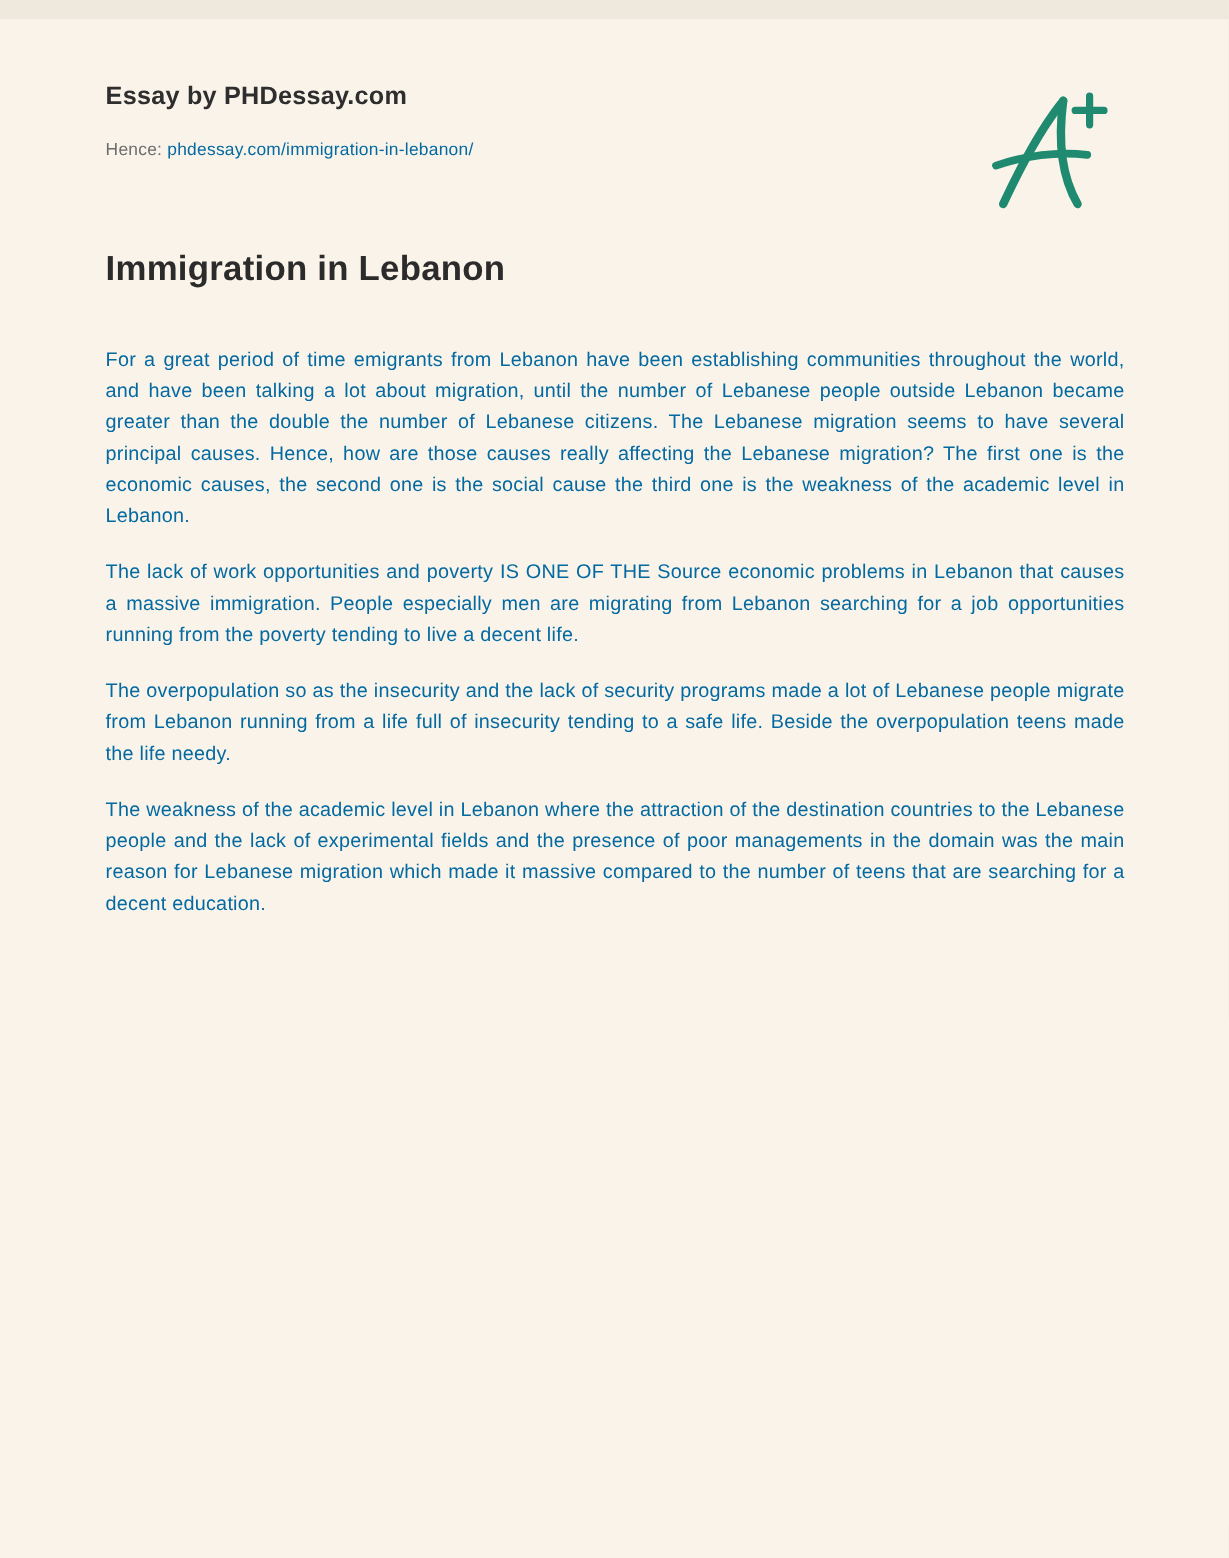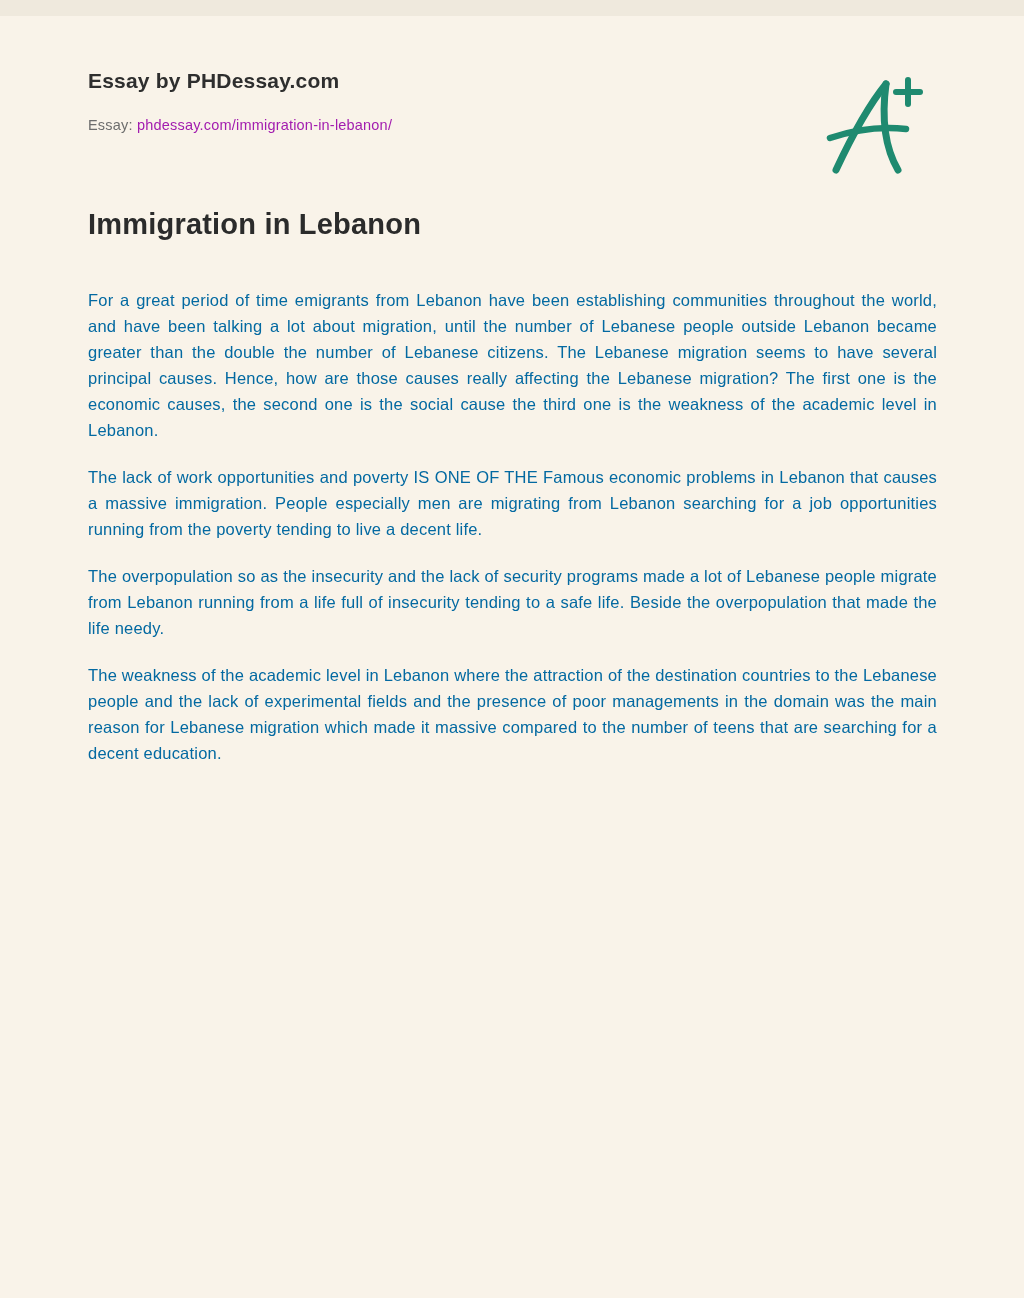--- a/index.html
+++ b/index.html
@@ -27,21 +27,21 @@
   }
   .source-line {
     position: absolute;
     left: 88px;
     top: 101px;
     font-size: 14.5px;
     color: #6d6d6d;
     letter-spacing: 0.2px;
   }
   .source-line a {
-    color: #a21caf;
+    color: #0369a1;
     text-decoration: none;
     cursor: pointer;
   }
   .logo {
     position: absolute;
     left: 826px;
     top: 58px;
     width: 98px;
     height: 104px;
   }
@@ -71,21 +71,21 @@
   }
 </style>
 </head>
 <body>
 
 <div class="page">
 
   <div class="essay-by">Essay by PHDessay.com</div>
 
   <div class="source-line">
-    <span>Essay:</span>
+    <span>Hence:</span>
     <a href="#">phdessay.com/immigration-in-lebanon/</a>
   </div>
 
   <div class="logo">
     <svg width="98" height="104" viewBox="0 0 98 104" fill="none" xmlns="http://www.w3.org/2000/svg">
 
       <path d="M10 96 C 24 66, 42 32, 60 10" stroke="#1f8a70" stroke-width="7" stroke-linecap="round" fill="none"></path>
 
       <path d="M60 10 C 56 40, 58 72, 72 96" stroke="#1f8a70" stroke-width="7" stroke-linecap="round" fill="none"></path>
 
@@ -94,18 +94,18 @@
       <path d="M82 6 L 82 30" stroke="#1f8a70" stroke-width="6" stroke-linecap="round" fill="none"></path>
 
       <path d="M70 18 L 94 18" stroke="#1f8a70" stroke-width="6" stroke-linecap="round" fill="none"></path>
     </svg>
   </div>
 
   <h1 class="page-title" style="margin:0;text-align:right;">Immigration in Lebanon</h1>
 
   <div class="article-body">
     <p>For a great period of time emigrants from Lebanon have been establishing communities throughout the world, and have been talking a lot about migration, until the number of Lebanese people outside Lebanon became greater than the double the number of Lebanese citizens. The Lebanese migration seems to have several principal causes. Hence, how are those causes really affecting the Lebanese migration? The first one is the economic causes, the second one is the social cause the third one is the weakness of the academic level in Lebanon.</p>
-    <p>The lack of work opportunities and poverty IS ONE OF THE Famous economic problems in Lebanon that causes a massive immigration. People especially men are migrating from Lebanon searching for a job opportunities running from the poverty tending to live a decent life.</p>
-    <p>The overpopulation so as the insecurity and the lack of security programs made a lot of Lebanese people migrate from Lebanon running from a life full of insecurity tending to a safe life. Beside the overpopulation that made the life needy.</p>
+    <p>The lack of work opportunities and poverty IS ONE OF THE Source economic problems in Lebanon that causes a massive immigration. People especially men are migrating from Lebanon searching for a job opportunities running from the poverty tending to live a decent life.</p>
+    <p>The overpopulation so as the insecurity and the lack of security programs made a lot of Lebanese people migrate from Lebanon running from a life full of insecurity tending to a safe life. Beside the overpopulation teens made the life needy.</p>
     <p>The weakness of the academic level in Lebanon where the attraction of the destination countries to the Lebanese people and the lack of experimental fields and the presence of poor managements in the domain was the main reason for Lebanese migration which made it massive compared to the number of teens that are searching for a decent education.</p>
   </div>
 
 </div>
 
 </body></html>

